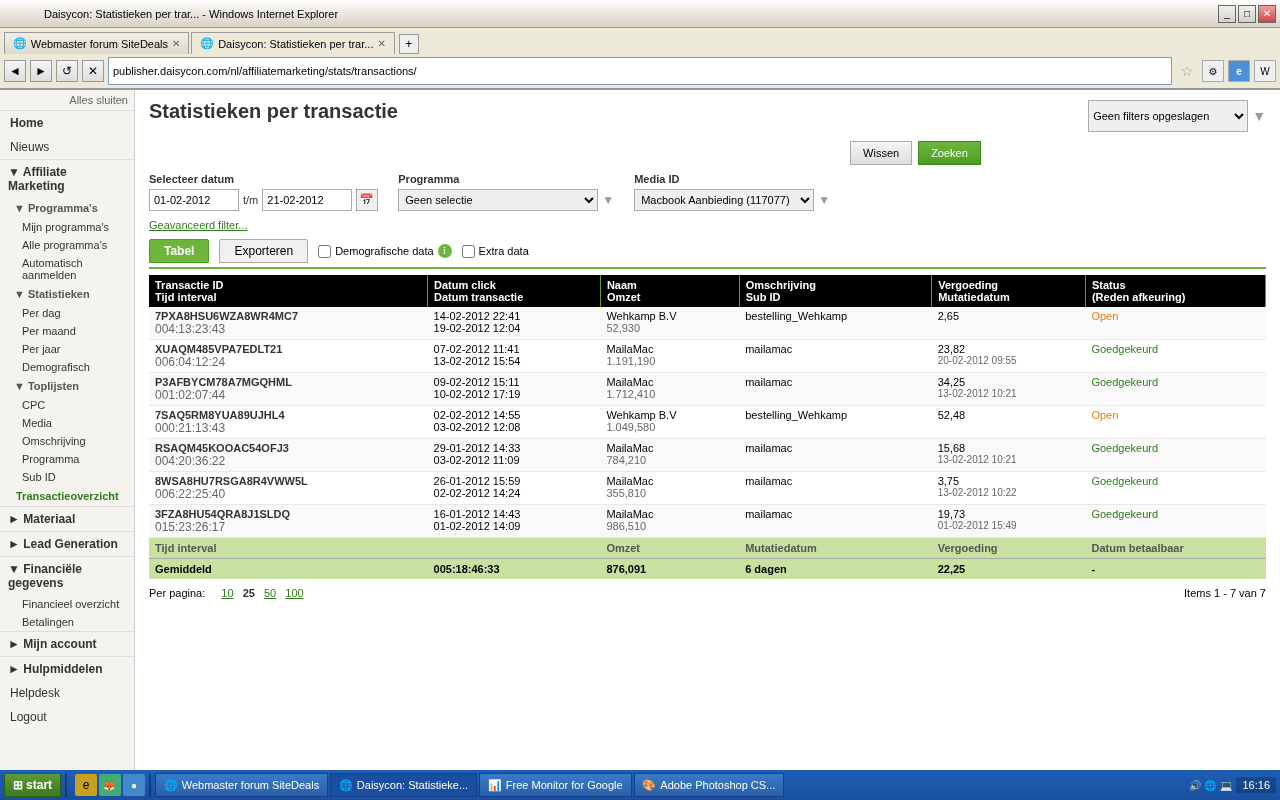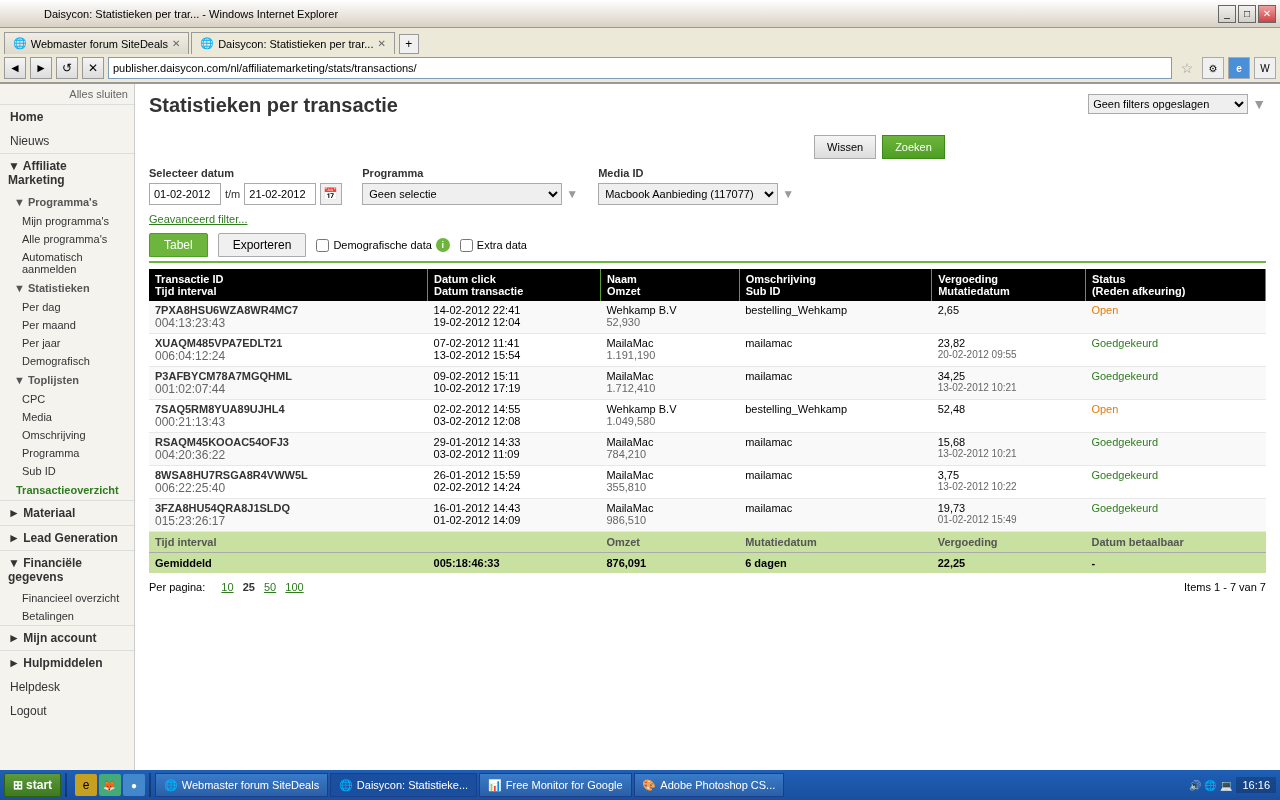--- a/index.html
+++ b/index.html
@@ -9,21 +9,21 @@
     .browser-chrome { background: #ece9d8; border-bottom: 1px solid #999; }
     .title-bar { background: linear-gradient(to bottom, #ffffff, #d8d0c4); height: 28px; display: flex; align-items: center; padding: 0 4px; border-bottom: 1px solid #999; }
     .title-bar-buttons { display: flex; gap: 2px; margin-left: auto; }
     .title-btn { width: 18px; height: 18px; border: 1px solid #666; background: linear-gradient(to bottom, #f0f0f0, #d4d0c8); font-size: 10px; display: flex; align-items: center; justify-content: center; cursor: pointer; }
     .tab-bar { display: flex; align-items: flex-end; padding: 4px 4px 0; gap: 2px; height: 26px; }
     .tab { background: linear-gradient(to bottom, #f0ede4, #ddd9cc); border: 1px solid #999; border-bottom: none; padding: 3px 8px; font-size: 11px; display: flex; align-items: center; gap: 4px; height: 22px; }
     .tab.active { background: #ece9d8; z-index: 1; }
     .tab-close { font-size: 10px; color: #666; cursor: pointer; }
     .nav-bar { display: flex; align-items: center; padding: 3px 4px; gap: 4px; border-bottom: 1px solid #999; background: #ece9d8; }
     .nav-btn { width: 22px; height: 22px; border: 1px solid #999; background: linear-gradient(to bottom, #f5f5f5, #ddd); display: flex; align-items: center; justify-content: center; cursor: pointer; font-size: 12px; }
-    .address-bar { flex: 1; height: 22px; border: 1px solid #7f9db9; background: white; padding: 0 4px; font-size: 11px; }
+    .address-bar { flex: 1; height: 28px; border: 1px solid #7f9db9; background: white; padding: 0 4px; font-size: 11px; }
     .star-btn { width: 22px; height: 22px; display: flex; align-items: center; justify-content: center; font-size: 14px; color: #999; cursor: pointer; }
 
     
     .main-layout { display: flex; height: 742px; background: #fff; }
 
     
     .sidebar { width: 135px; background: #f5f3ee; border-right: 1px solid #ccc; overflow-y: auto; flex-shrink: 0; }
     .sidebar-close { text-align: right; padding: 4px 6px; font-size: 11px; color: #666; cursor: pointer; border-bottom: 1px solid #ddd; }
     .sidebar-item { padding: 5px 10px; font-size: 12px; color: #333; cursor: pointer; }
     .sidebar-item.bold { font-weight: bold; }
@@ -35,35 +35,35 @@
 
     
     .content { flex: 1; padding: 10px 14px; overflow-y: auto; background: white; }
     .page-title { font-size: 20px; font-weight: bold; color: #333; margin-bottom: 10px; }
 
     
     .filter-bar { display: flex; align-items: flex-start; gap: 20px; margin-bottom: 8px; }
     .filter-group { display: flex; flex-direction: column; gap: 4px; }
     .filter-label { font-size: 11px; color: #333; font-weight: bold; margin-top: 32px; }
     .filter-row { display: flex; align-items: center; gap: 4px; }
-    .filter-input { height: 22px; border: 1px solid #aaa; padding: 0 4px; font-size: 11px; width: 72px; }
+    .filter-input { height: 22px; border: 1px solid #aaa; padding: 0 4px; font-size: 11px; width: 90px; }
     .filter-sep { font-size: 11px; color: #333; }
     .filter-select { height: 22px; border: 1px solid #aaa; font-size: 11px; padding: 0 2px; min-width: 200px; }
     .filter-select-small { height: 22px; border: 1px solid #aaa; font-size: 11px; padding: 0 2px; min-width: 180px; }
     .cal-btn { width: 22px; height: 22px; border: 1px solid #aaa; background: #f0f0f0; display: flex; align-items: center; justify-content: center; cursor: pointer; font-size: 12px; }
     .filter-actions { display: flex; gap: 6px; align-items: flex-end; padding-bottom: 2px; }
     .btn { height: 24px; padding: 0 12px; border: 1px solid #aaa; background: linear-gradient(to bottom, #f5f5f5, #ddd); font-size: 11px; cursor: pointer; }
     .btn-primary { background: linear-gradient(to bottom, #6eb53e, #4d9e22); color: white; border-color: #3d8a18; }
-    .saved-filter { height: 20px; border: 1px solid #aaa; font-size: 11px; min-width: 160px; }
+    .saved-filter { height: 32px; border: 1px solid #aaa; font-size: 11px; min-width: 160px; }
     .advanced-link { color: #2e7c1e; font-size: 11px; text-decoration: underline; cursor: pointer; margin-bottom: 8px; }
 
     
     .table-controls { display: flex; align-items: center; gap: 10px; margin-bottom: 6px; border-bottom: 2px solid #6eb53e; padding-bottom: 4px; }
     .tab-btn { padding: 4px 14px; font-size: 12px; border: 1px solid #aaa; background: #f0f0f0; cursor: pointer; border-radius: 2px 2px 0 0; }
-    .tab-btn.active { background: #6eb53e; color: white; border-color: #4d9e22; }
+    .tab-btn.active { background: #6eb53e; color: white; border-color: #4d9e22; font-weight: bold; }
     .checkbox-group { display: flex; align-items: center; gap: 4px; font-size: 11px; }
     .info-icon { width: 14px; height: 14px; background: #6eb53e; border-radius: 50%; color: white; display: flex; align-items: center; justify-content: center; font-size: 9px; font-weight: bold; }
 
     
     .data-table { width: 100%; border-collapse: collapse; font-size: 11px; }
     .data-table thead tr { background: #000000; color: white; }
     .data-table thead th { padding: 4px 6px; text-align: left; border-right: 1px solid #5a9e2e; font-weight: bold; vertical-align: top; }
     .data-table tbody tr:nth-child(odd) { background: #f9f9f9; }
     .data-table tbody tr:nth-child(even) { background: #ffffff; }
     .data-table tbody td { padding: 3px 6px; border-bottom: 1px solid #e8e8e8; vertical-align: top; }

